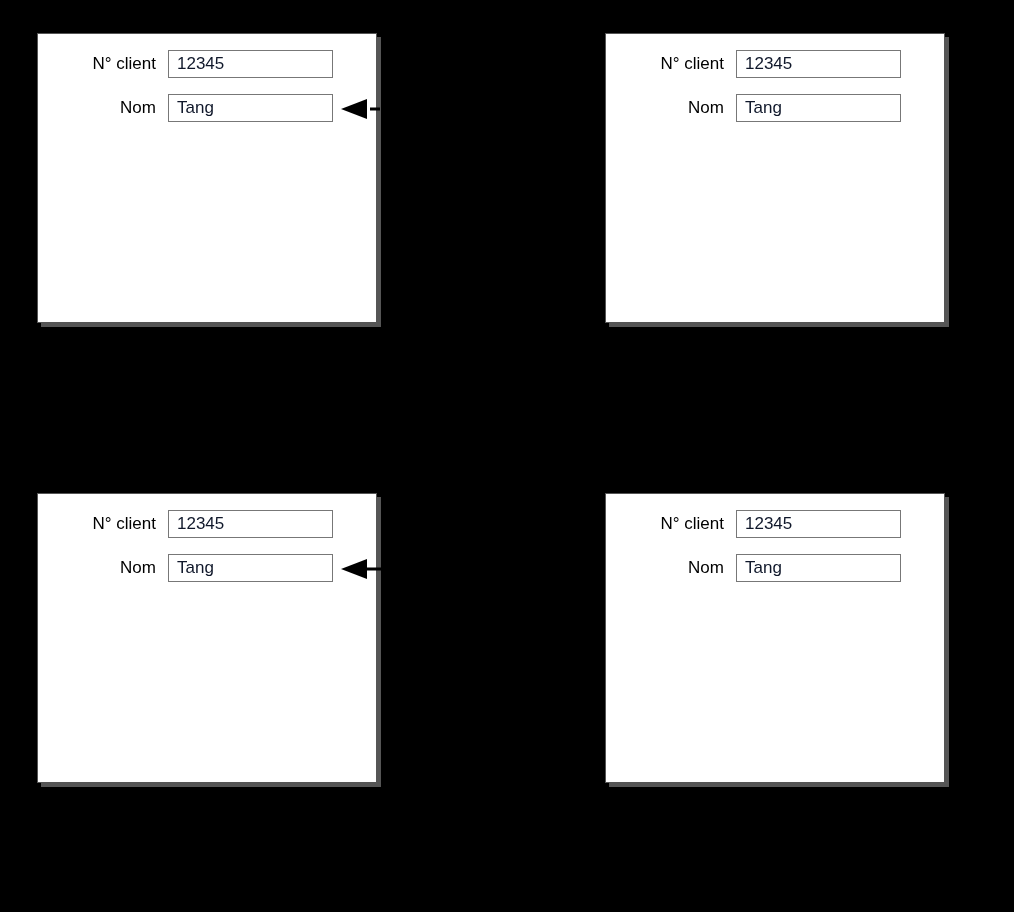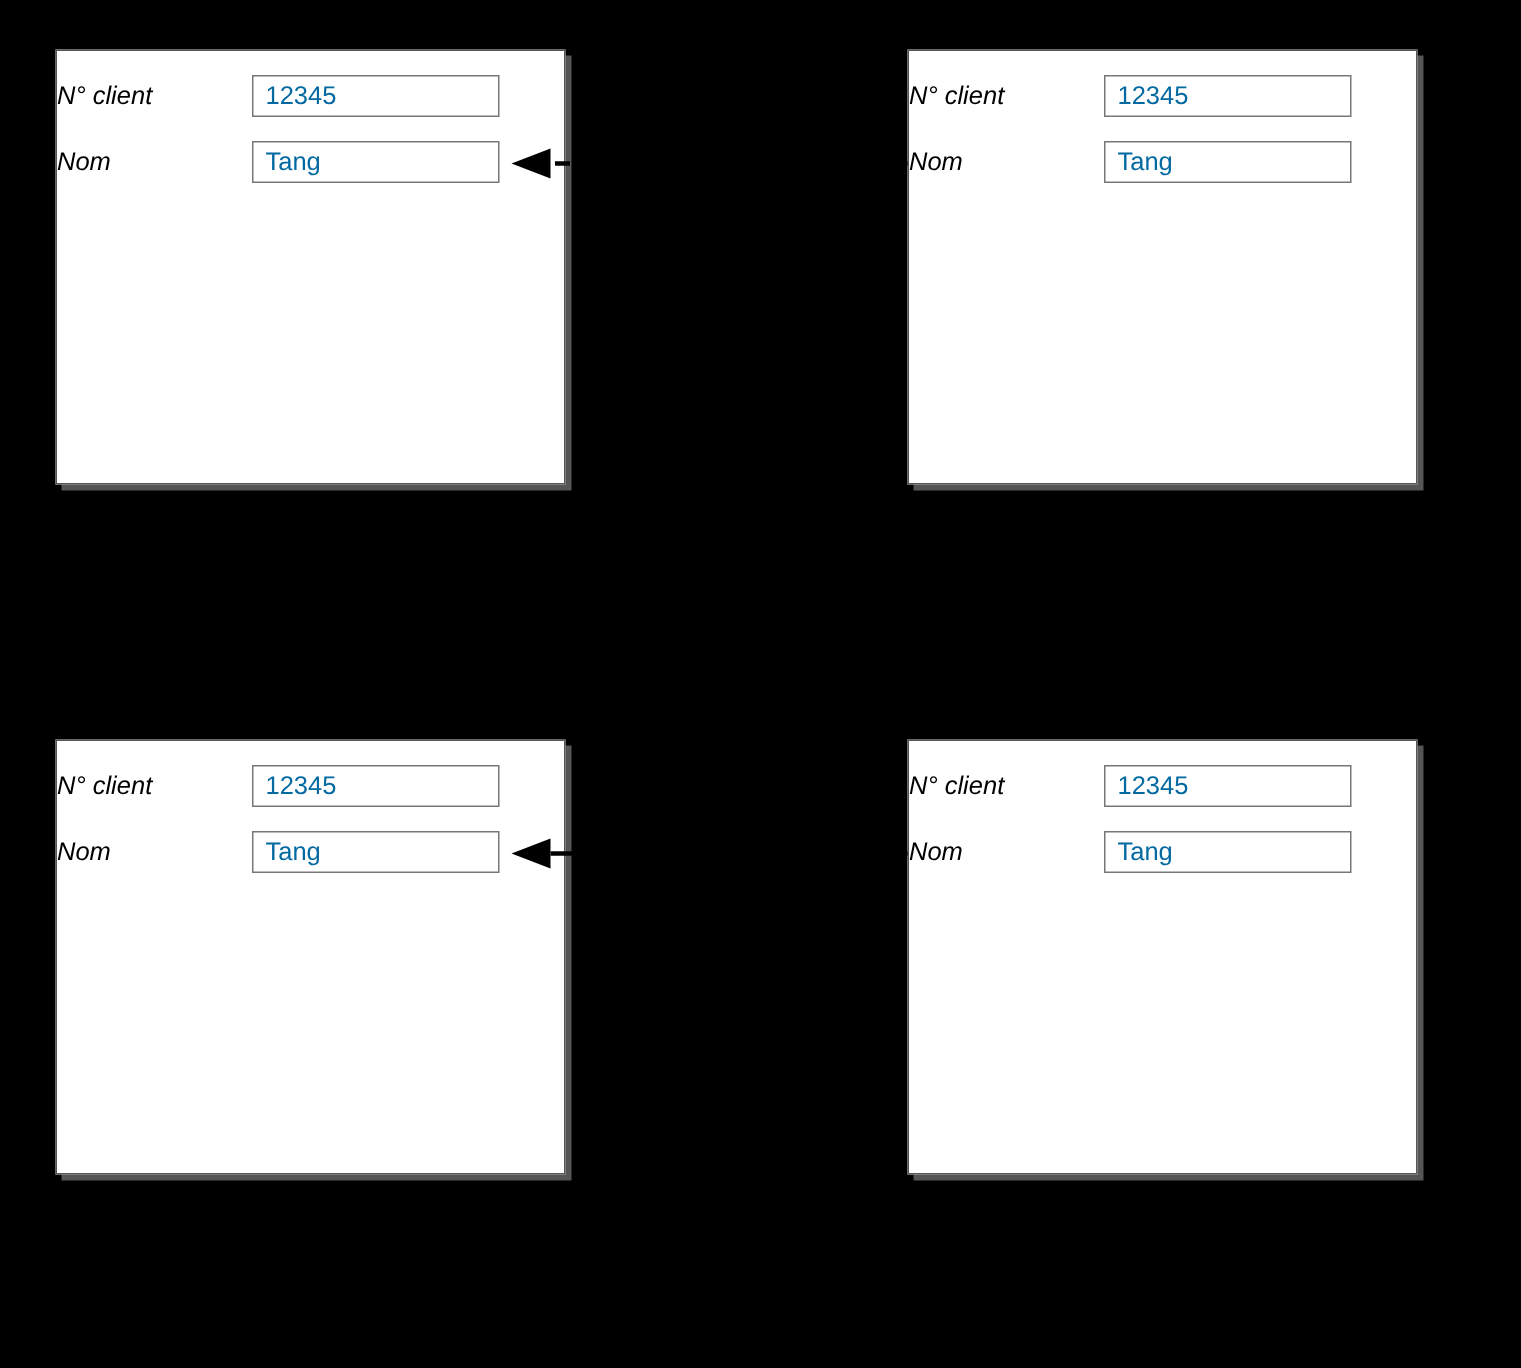--- a/index.html
+++ b/index.html
@@ -20,33 +20,32 @@
     border: 1px solid #555;
     box-shadow: 4px 4px 0 #555;
   }
   .row {
     display: flex;
     align-items: center;
     margin-top: 16px;
   }
   .label {
     width: 130px;
-    text-align: left;
+    text-align: right;
     font-size: 17px;
     color: #000;
     padding-right: 12px;
-    font-style: italic;
   }
   .field {
     width: 165px;
     height: 28px;
     border: 1px solid #777;
     background: #fff;
     font-size: 17px;
-    color: #0369a1;
+    color: #0f172a;
     padding: 2px 8px;
     display: flex;
     align-items: center;
   }
   .arrow-svg {
     position: absolute;
     overflow: visible;
   }
 </style>
 </head>

